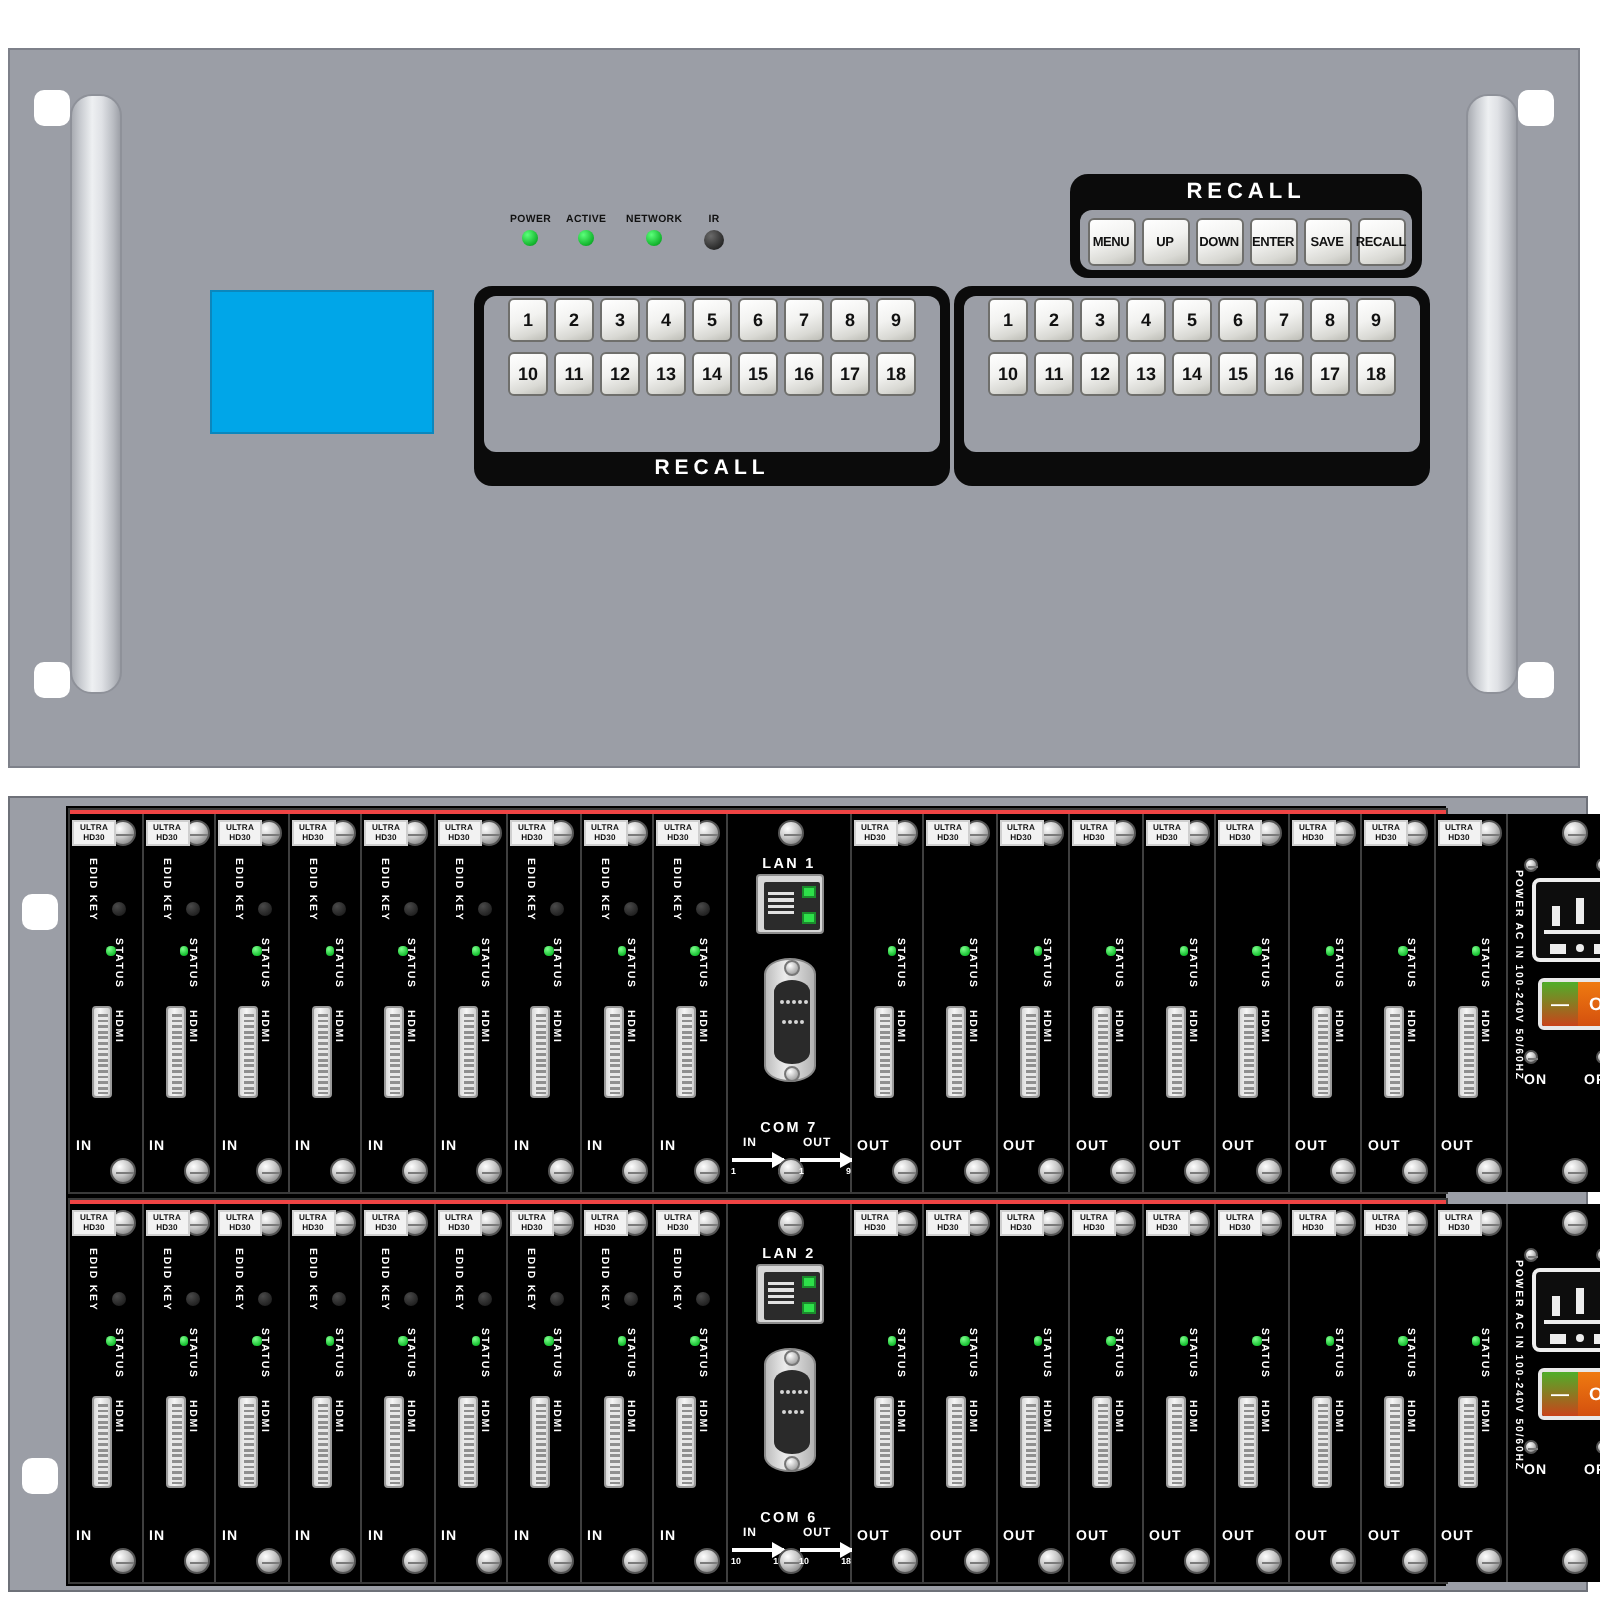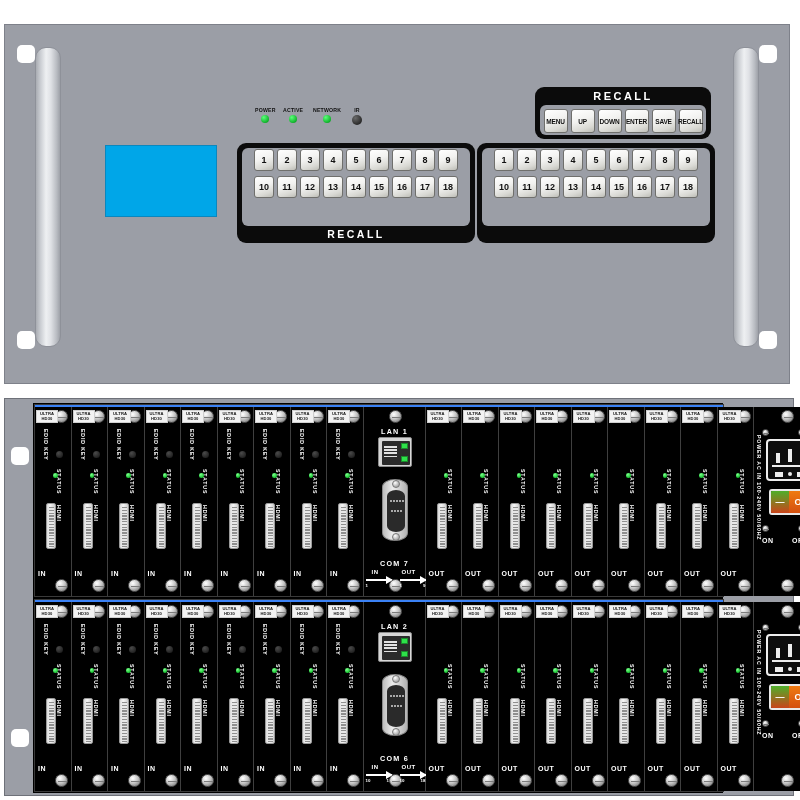--- a/index.html
+++ b/index.html
@@ -76,21 +76,21 @@
 
   
   #rear{
     position:absolute; left:4px; top:398px; width:790px; height:398px;
     background:#9b9ea6; border:1px solid #6e7179;
   }
   #rearbody{
     position:absolute; left:28px; top:4px; width:690px; height:390px;
     background:#000; border:1px solid #000;
   }
-  .rrow{ position:absolute; left:0; width:690px; height:193px; background:#3b82f6; border:1px solid #3a3a3a;}
+  .rrow{ position:absolute; left:0; width:690px; height:193px; background:#ef4444; border:1px solid #3a3a3a;}
   .rrow.r1{ top:0; }
   .rrow.r2{ top:195px; }
 
   .card{
     position:absolute; top:2px; height:189px;
     background:#000; border-right:1px solid #3f3f3f;
   }
   .scr{
     position:absolute; width:13px; height:13px; border-radius:50%;
     background:radial-gradient(circle at 35% 30%,#ffffff,#c8c8c8 45%,#8e8e8e 78%,#6a6a6a 100%);

